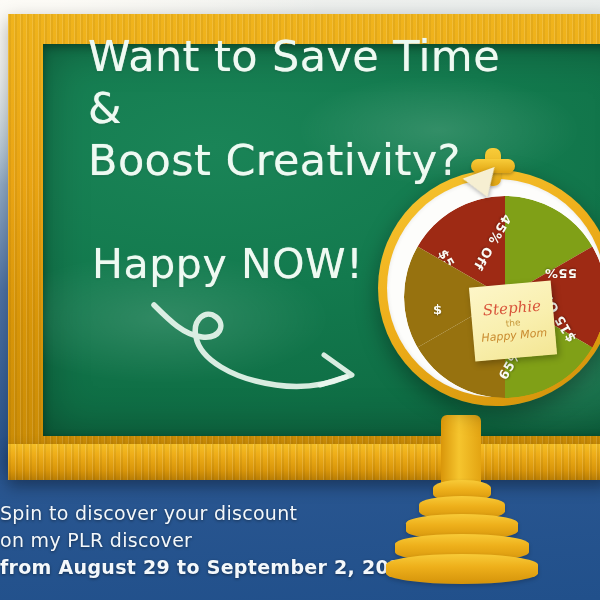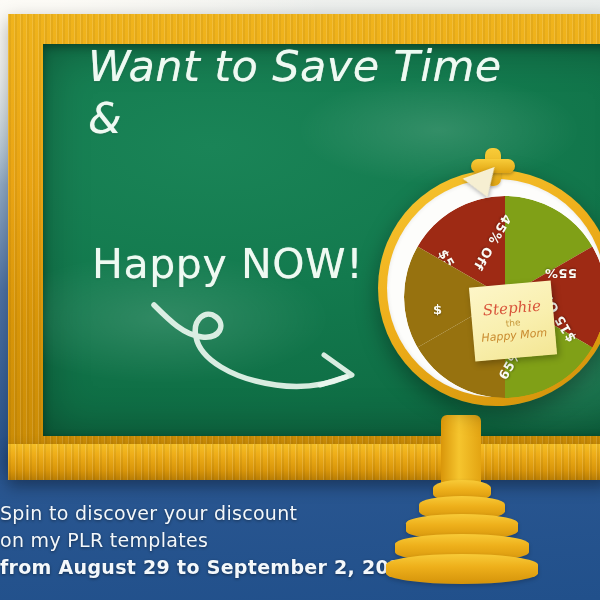--- a/index.html
+++ b/index.html
@@ -46,21 +46,21 @@
       linear-gradient(180deg,#f5bf26 0%,#eead18 30%,#d9960a 72%,#b87d05 100%);
     box-shadow:0 7px 16px rgba(0,0,0,.32);
   }
 
   
   .chalk{
     color:#eefaf2;
     font-family:"DejaVu Sans", sans-serif;
     text-shadow:0 0 1px rgba(255,255,255,.75), 0 1px 2px rgba(0,0,0,.18);
   }
-  #headline{position:absolute;left:88px;top:40px;width:430px;font-style:italic;}
+  #headline{position:absolute;left:88px;top:30px;width:430px;}
   #headline .hl-line{font-size:43px;line-height:52px;letter-spacing:.4px;font-weight:400;}
   #spin-now{position:absolute;left:92px;top:240px;font-size:41px;letter-spacing:.6px;}
 
   #chalk-arrow{position:absolute;left:140px;top:285px;width:240px;height:115px;}
 
   
   #caption{position:absolute;left:0;top:500px;width:430px;text-align:left;color:#f4f8fb;}
   #caption div{font-size:19px;line-height:27px;letter-spacing:.3px;
     text-shadow:0 1px 3px rgba(0,0,0,.45);}
   #caption .strong{font-weight:600;}
@@ -108,37 +108,38 @@
 
 <div id="board-frame">
   <div id="board-surface">
     <div id="board-smudge"></div>
   </div>
   <div id="board-ledge"></div>
 </div>
 
 <div id="headline">
   <div class="hl-line chalk">Want to Save Time &amp;</div>
+  <div class="hl-line chalk">Boost Creativity?</div>
 </div>
 
 <div id="spin-now" class="chalk">Happy NOW!</div>
 
 <svg id="chalk-arrow" viewBox="0 0 240 115">
   <g fill="none" stroke="#e9f6ee" stroke-width="5.5" stroke-linecap="round" opacity="0.92">
     <path d="M14,20 C30,36 44,50 62,52 C80,54 86,40 76,32 C66,24 52,34 56,52
              C60,74 92,94 136,100 C164,104 186,100 206,92"></path>
   </g>
   <g fill="none" stroke="#e9f6ee" stroke-width="5" stroke-linecap="round" stroke-linejoin="round" opacity="0.92">
     <path d="M184,70 L212,90 L180,100"></path>
   </g>
 </svg>
 
 <div id="caption">
   <div>Spin to discover your discount</div>
-  <div>on my PLR templates</div>
+  <div>on my PLR discover</div>
   <div class="strong">from August 29 to September 2, 2024.</div>
 </div>
 
 <div id="wheel-assembly">
 
   <div id="wheel-post"></div>
   <div id="wheel-base">
     <div class="base-tier" style="top:0px;width:58px;height:22px;"></div>
     <div class="base-tier" style="top:16px;width:86px;height:24px;"></div>
     <div class="base-tier" style="top:34px;width:112px;height:26px;"></div>

